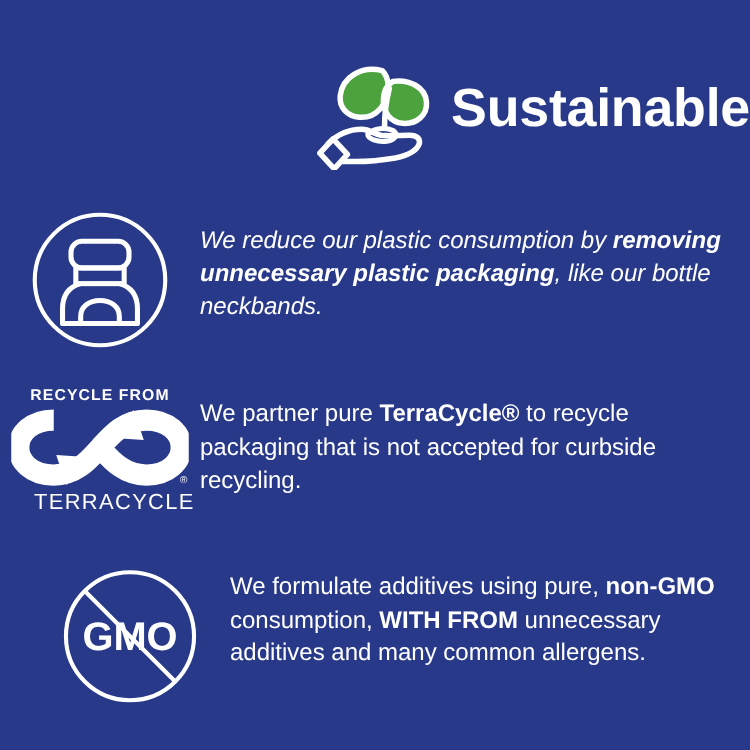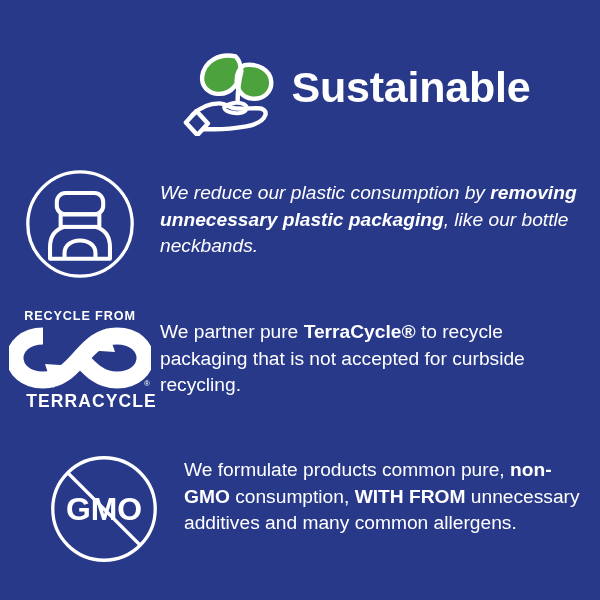--- a/index.html
+++ b/index.html
@@ -13,21 +13,21 @@
     font-family: "Liberation Sans", sans-serif;
     color: #ffffff;
     overflow: hidden;
     position: relative;
   }
 
   
   .header {
     display: flex;
     align-items: center;
-    justify-content: center;
+    justify-content: flex-end;
     padding: 26px 0 0 112px;
     box-sizing: border-box;
     height: 150px;
   }
   .header-logo {
     width: 96px;
     height: 92px;
     flex: 0 0 auto;
     margin-right: 14px;
     margin-top: 4px;
@@ -95,21 +95,21 @@
     margin-bottom: 3px;
     white-space: nowrap;
   }
   .terra-mark {
     width: 142px;
     height: 64px;
     position: relative;
   }
   .terra-bottom {
     font-size: 17.5px;
-    font-weight: 700;
+    font-weight: 400;
     letter-spacing: 1.1px;
     margin-top: 1px;
     white-space: nowrap;
     margin-left: 23px;
   }
   .terra-reg {
     position: absolute;
     right: 1px;
     bottom: 2px;
     font-size: 8px;
@@ -183,16 +183,16 @@
   </div>
 
   <div class="row" id="row-gmo">
     <div class="row-icon">
       <svg viewBox="0 0 120 120" width="116" height="116" aria-hidden="true">
         <circle cx="60" cy="60" r="53" fill="none" stroke="#ffffff" stroke-width="3.4"></circle>
         <line x1="23" y1="23" x2="97" y2="97" stroke="#ffffff" stroke-width="3.4"></line>
         <text x="60" y="60" text-anchor="middle" dominant-baseline="central" font-family="Liberation Sans, sans-serif" font-size="33" font-weight="700" fill="#ffffff">GMO</text>
       </svg>
     </div>
-    <div class="row-text"><span>We formulate products common pure, </span><b>non-GMO</b><span> consumption, </span><b>WITH FROM</b><span> unnecessary additives and many common allergens.</span></div>
+    <div class="row-text"><span>We formulate additives using pure, </span><b>non-GMO</b><span> consumption, </span><b>WITH FROM</b><span> unnecessary additives and many common allergens.</span></div>
   </div>
 
 </div>
 
 </body></html>

